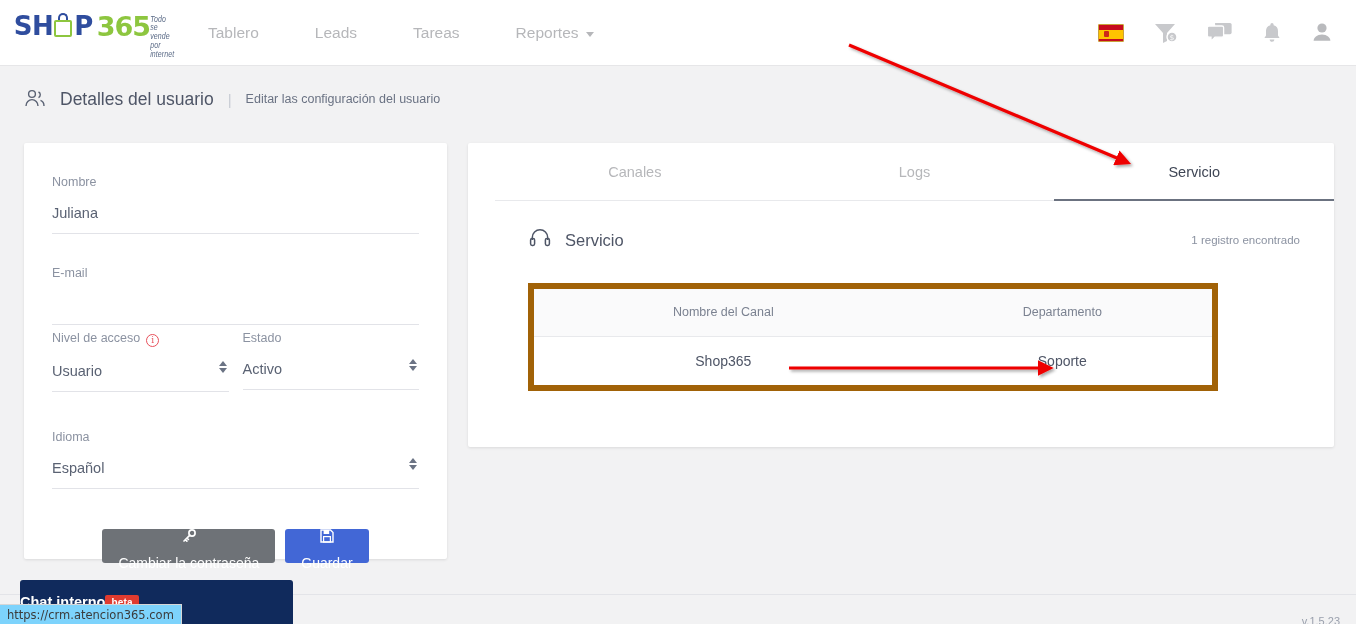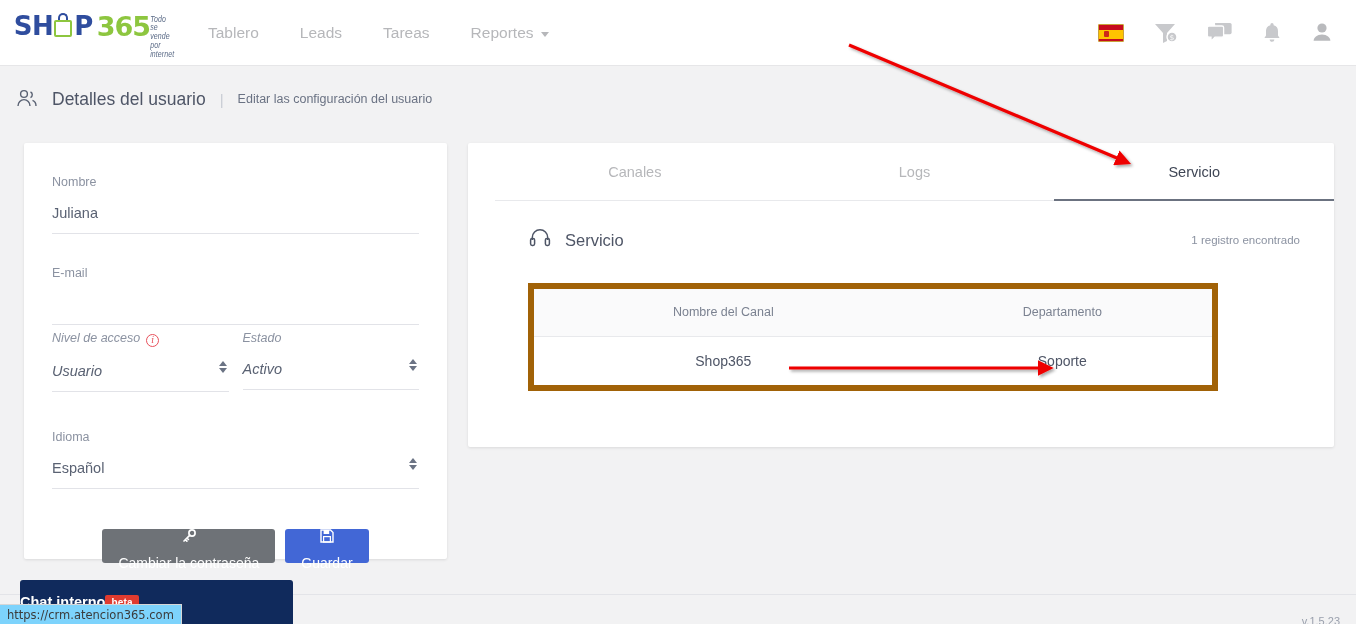--- a/index.html
+++ b/index.html
@@ -46,21 +46,21 @@
     line-height: 1; margin-left: 4px; letter-spacing: -1px;
   }
   .logo-tag {
     font-size: 7px; color: #5a6a86; margin-top: 2px;
     font-style: italic; letter-spacing: 0.1px;
     transform: scaleY(1.25); transform-origin: left top;
   }
 
   .mainmenu {
     position: absolute; left: 188px; top: 0; height: 66px;
-    display: flex; align-items: center; gap: 1px;
+    display: flex; align-items: center; gap: 16px;
   }
   .menu-item {
     font-size: 15.5px; color: #b6b7ba; padding: 0 20px;
     cursor: pointer; white-space: nowrap;
     display: flex; align-items: center; gap: 7px;
   }
   .caret-down {
     width: 0; height: 0;
     border-left: 4px solid transparent;
     border-right: 4px solid transparent;
@@ -84,21 +84,21 @@
   .flag-es::after {
     content: ""; position: absolute; left: 5px; top: 6px;
     width: 5px; height: 6px; background: #c60b1e;
     border-radius: 1px; opacity: .85;
   }
   .nav-ico { cursor: pointer; display: flex; align-items: center; justify-content: center; }
 
   
   .subheader {
     position: absolute; left: 0; top: 66px; width: 1356px; height: 66px;
-    display: flex; align-items: center; padding-left: 16px;
+    display: flex; align-items: center; padding-left: 24px;
     background: transparent;
   }
   .subheader-icon { width: 22px; height: 22px; margin-right: 14px; }
   .subheader-title { font-size: 17.5px; color: #4e5566; font-weight: 400; }
   .subheader-sep { color: #c8ccd4; margin: 0 14px; font-size: 15px; }
   .subheader-sub { font-size: 12.5px; color: #6a7283; }
 
   
   .card {
     background: #ffffff; border-radius: 2px;
@@ -317,21 +317,21 @@
       <input class="field-value" value="Juliana" style="">
       <div class="field-underline"></div>
     </div>
 
     <div class="field" style="margin-top:32px;">
       <span class="field-label">E-mail</span>
       <input class="field-value" value="" style="">
       <div class="field-underline"></div>
     </div>
 
-    <div class="row2" style="font-style:italic;">
+    <div class="row2" style="">
       <div class="field">
         <span class="field-label">
           <span>Nivel de acceso</span><span class="info-ico">i</span>
         </span>
         <div class="select-wrap">
           <div class="field-value">Usuario</div>
           <span class="sel-arrows">
             <span class="tri-up"></span>
               <span class="tri-dn"></span>
           </span>

